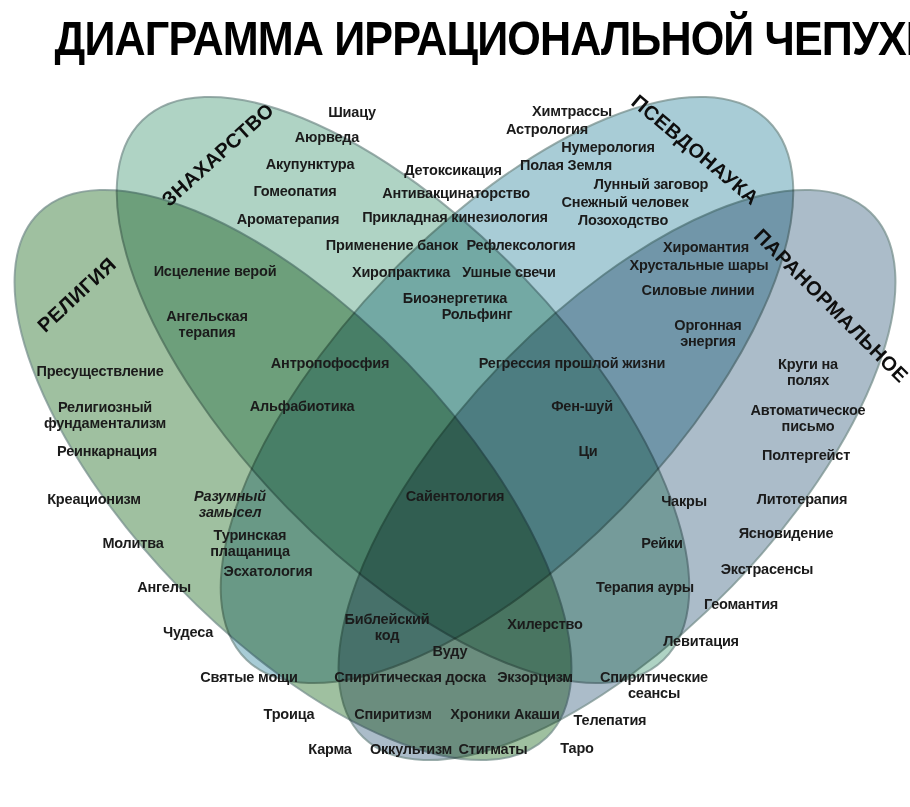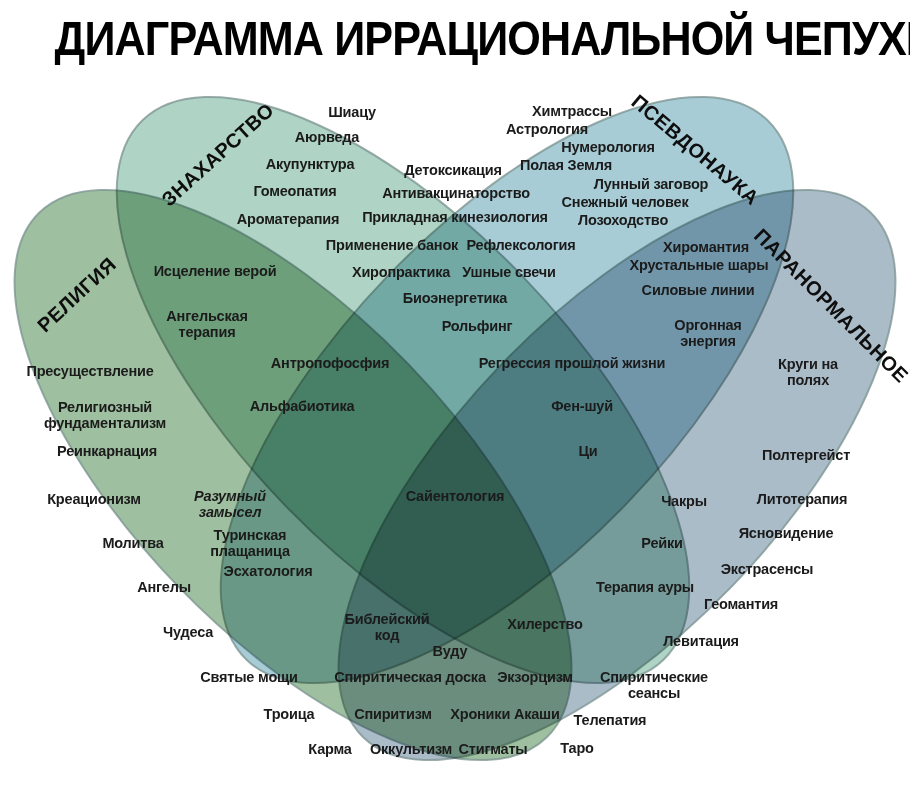--- a/index.html
+++ b/index.html
@@ -81,46 +81,48 @@
       <div class="item" style="left: 625px; top: 203px;">Снежный человек</div>
       <div class="item" style="left: 623px; top: 221px;">Лозоходство</div>
       <div class="item" style="left: 453px; top: 171px;">Детоксикация</div>
       <div class="item" style="left: 456px; top: 194px;">Антивакцинаторство</div>
       <div class="item" style="left: 455px; top: 218px;">Прикладная кинезиология</div>
       <div class="item" style="left: 392px; top: 246px;">Применение банок</div>
       <div class="item" style="left: 521px; top: 246px;">Рефлексология</div>
       <div class="item" style="left: 401px; top: 273px;">Хиропрактика</div>
       <div class="item" style="left: 509px; top: 273px;">Ушные свечи</div>
       <div class="item" style="left: 455px; top: 299px;">Биоэнергетика</div>
-      <div class="item" style="left: 455px; top: 327px; padding-left: 44px;">Рольфинг</div>
+      <div class="item" style="left: 455px; top: 315px; padding-left: 44px;">Рольфинг</div>
       <div class="item" style="left: 215px; top: 272px;">Исцеление верой</div>
       <div class="item" style="left: 207px; top: 325px;">Ангельская
 терапия</div>
       <div class="item" style="left: 330px; top: 364px;">Антропофосфия</div>
       <div class="item" style="left: 302px; top: 407px;">Альфабиотика</div>
       <div class="item" style="left: 572px; top: 364px;">Регрессия прошлой жизни</div>
       <div class="item" style="left: 582px; top: 407px;">Фен-шуй</div>
       <div class="item" style="left: 588px; top: 452px;">Ци</div>
       <div class="item" style="left: 706px; top: 248px;">Хиромантия</div>
       <div class="item" style="left: 699px; top: 266px;">Хрустальные шары</div>
       <div class="item" style="left: 698px; top: 291px;">Силовые линии</div>
       <div class="item" style="left: 708px; top: 326px; margin-top: 8px;">Оргонная
 энергия</div>
       <div class="item" style="left: 808px; top: 373px;">Круги на полях</div>
+      <div class="item" style="left: 808px; top: 419px;">Автоматическое
+письмо</div>
       <div class="item" style="left: 806px; top: 456px;">Полтергейст</div>
       <div class="item" style="left: 802px; top: 500px;">Литотерапия</div>
       <div class="item" style="left: 786px; top: 534px;">Ясновидение</div>
       <div class="item" style="left: 767px; top: 570px;">Экстрасенсы</div>
       <div class="item" style="left: 741px; top: 605px;">Геомантия</div>
       <div class="item" style="left: 701px; top: 642px;">Левитация</div>
       <div class="item" style="left: 654px; top: 686px;">Спиритические
 сеансы</div>
       <div class="item" style="left: 610px; top: 721px;">Телепатия</div>
       <div class="item" style="left: 577px; top: 749px;">Таро</div>
-      <div class="item" style="left: 90px; top: 372px;">Пресуществление</div>
+      <div class="item" style="left: 100px; top: 372px;">Пресуществление</div>
       <div class="item" style="left: 105px; top: 416px;">Религиозный
 фундаментализм</div>
       <div class="item" style="left: 107px; top: 452px;">Реинкарнация</div>
       <div class="item" style="left: 94px; top: 500px;">Креационизм</div>
       <div class="item" style="left: 133px; top: 544px;">Молитва</div>
       <div class="item" style="left: 164px; top: 588px;">Ангелы</div>
       <div class="item" style="left: 188px; top: 633px;">Чудеса</div>
       <div class="item" style="left: 249px; top: 678px;">Святые мощи</div>
       <div class="item" style="left: 289px; top: 715px;">Троица</div>
       <div class="item" style="left: 330px; top: 750px;">Карма</div>

